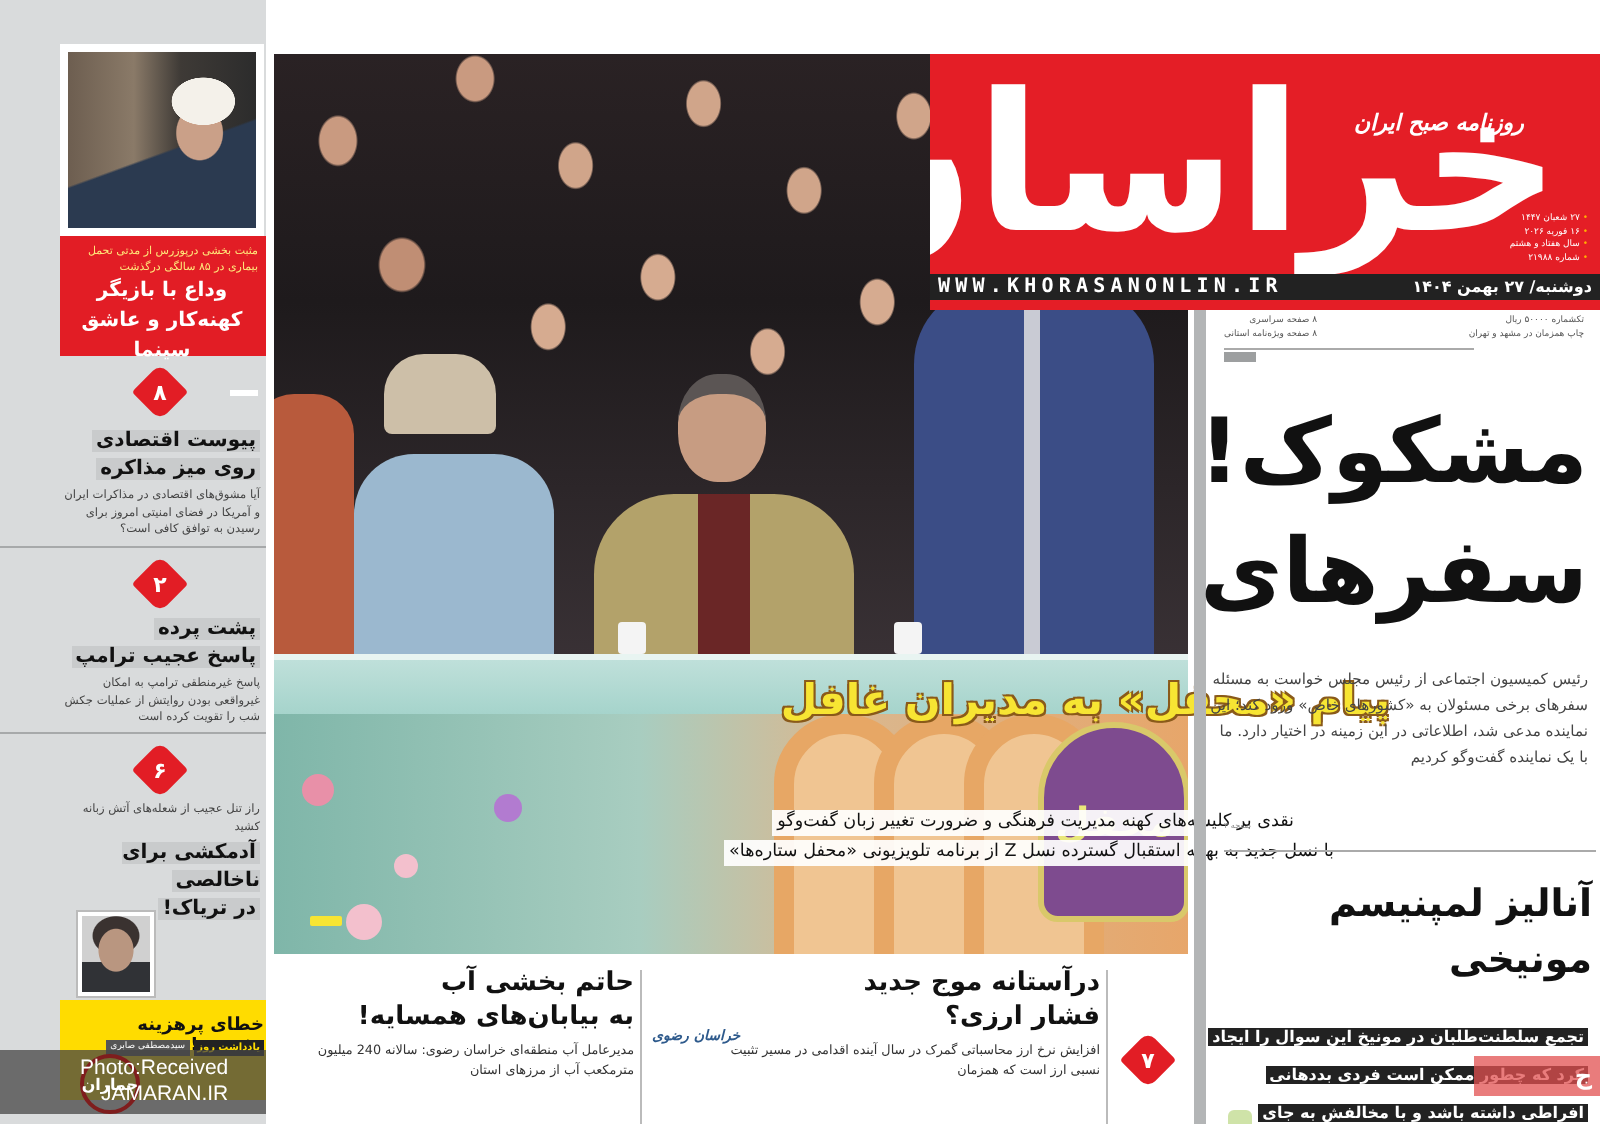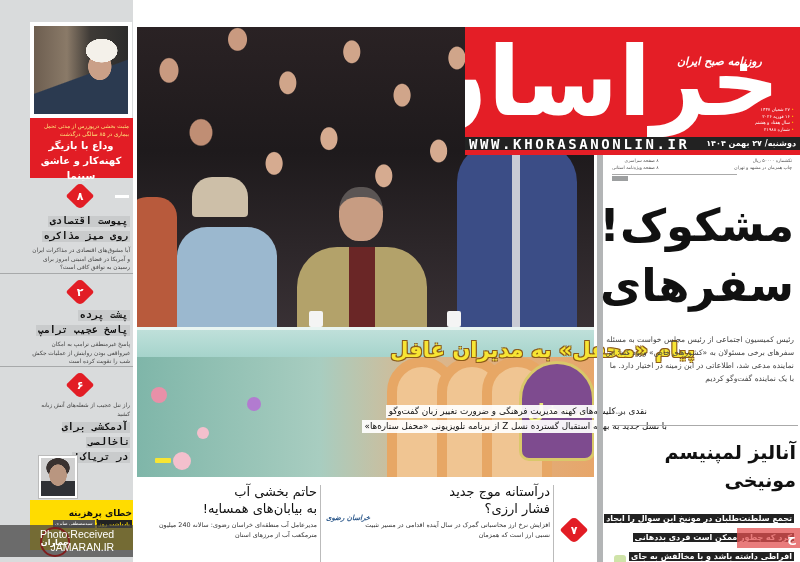--- a/index.html
+++ b/index.html
@@ -17,21 +17,21 @@
   .left-red-box { position: absolute; left: 30px; top: 118px; width: 103px; height: 60px; background: #e21d25; color: #fff; padding: 4px 4px 0 3px; }
   .left-red-box .kicker { font-size: 5.5px; color: #ffe87a; line-height: 8px; text-align: right; }
   .left-red-box .title { font-size: 10px; font-weight: bold; line-height: 15px; text-align: center; }
   .left-red-box .pg { display: inline-block; background: #fff; width: 14px; height: 3px; margin-top: 2px; }
 
   .badge { width: 20px; height: 20px; background: #e21d25; transform: rotate(45deg); border-radius: 5px 2px 5px 2px; margin: 0 auto; position: relative; }
   .badge span { position: absolute; inset: 0; display: flex; align-items: center; justify-content: center; transform: rotate(-45deg); color: #fff; font-size: 11px; font-weight: bold; direction: ltr; }
 
   .left-story { position: absolute; left: 30px; width: 103px; text-align: right; padding-right: 3px; }
   .left-story .hl { font-size: 10px; font-weight: bold; color: #111; line-height: 14px; }
-  .left-story .hl mark { background: #c9cbcc; color: #111; padding: 0 2px; font-family: Liberation Mono, monospace; }
+  .left-story .hl mark { background: #c9cbcc; color: #111; padding: 0 2px; }
   .left-story .sub { font-size: 5.8px; color: #444; line-height: 8.5px; margin-top: 2px; }
   .left-story .kick { font-size: 5.8px; color: #444; line-height: 8.5px; margin-bottom: 2px; }
   .left-sep { position: absolute; left: 0; width: 133px; height: 1px; background: #a7a9aa; }
 
   .yellow-box { position: absolute; left: 30px; top: 500px; width: 103px; height: 50px; background: #ffdc00; }
   .author-photo-wrap { position: absolute; left: 38px; top: 455px; width: 40px; height: 44px; background: #fff; padding: 2px; border: 1px solid #bbb; }
   .author-photo { width: 100%; height: 100%; background:
       radial-gradient(ellipse 9px 11px at 50% 45%, #b99680 0 95%, transparent 100%),
       radial-gradient(ellipse 12px 10px at 50% 26%, #3a3230 0 95%, transparent 100%),
       linear-gradient(180deg, #d0d0d0 0 60%, #303236 61% 100%); }
@@ -80,32 +80,32 @@
   .arch { position: absolute; top: 0; width: 70px; height: 130px; border: 10px solid #e7a765; border-radius: 40px 40px 0 0; background: #f0c592; }
   .arch-logo { position: absolute; left: 382px; top: 4px; width: 76px; height: 100px; background: #7e4b8f; border-radius: 38px 38px 10px 10px; border: 3px solid #d9c86a; color: #e9e77a; font-size: 20px; font-weight: bold; display: flex; align-items: center; justify-content: center; }
 
   .hero-headline { position: absolute; right: 105px; top: 338px; font-size: 21px; font-weight: bold; color: #f7e533; text-shadow: -1px -1px 0 #8a5a1a, 1px -1px 0 #8a5a1a, -1px 1px 0 #8a5a1a, 1px 1px 0 #8a5a1a; white-space: nowrap; }
   .hero-sub { position: absolute; right: 150px; font-size: 8.8px; color: #111; background: rgba(255,255,255,0.92); padding: 0 3px; white-space: nowrap; line-height: 13px; }
   .hero-pg { position: absolute; left: 20px; top: 430px; background: #f7e533; width: 16px; height: 5px; border-radius: 1px; }
 
   
   .bottom-sep-v { position: absolute; width: 1px; background: #bbb; }
   .bstory { position: absolute; text-align: right; }
-  .bstory .hl { font-size: 13px; font-weight: normal; color: #111; line-height: 17px; }
+  .bstory .hl { font-size: 13px; font-weight: bold; color: #111; line-height: 17px; }
   .bstory .body { font-size: 6.4px; color: #333; line-height: 10px; margin-top: 3px; }
   .tiny-logo { position: absolute; left: 326px; top: 514px; font-size: 7px; color: #2e5a8c; font-style: italic; font-weight: bold; }
 
   
   .masthead { position: absolute; left: 465px; top: 27px; width: 335px; height: 128px; background: #e41e26; overflow: hidden; }
   .mast-logo { position: absolute; right: 20px; top: 0; font-size: 96px; font-weight: bold; color: #fff; line-height: 110px; white-space: nowrap; letter-spacing: -6px; }
   .mast-tagline { position: absolute; left: 212px; top: 28px; font-size: 11px; color: #fff; font-style: italic; font-weight: bold; }
   .mast-meta { position: absolute; right: 6px; top: 80px; font-size: 4.5px; color: #fff; line-height: 6.5px; text-align: right; }
   .mast-meta .dot { color: #ffb000; }
   .mast-strip { position: absolute; left: 0; top: 110px; width: 335px; height: 13px; background: #222; display: flex; align-items: center; justify-content: space-between; padding: 0 4px; direction: ltr; }
-  .mast-url { color: #fff; font-family: "DejaVu Sans Mono", monospace; font-size: 14px; font-weight: bold; letter-spacing: 2.6px; }
+  .mast-url { color: #fff; font-family: "DejaVu Sans Mono", monospace; font-size: 10px; font-weight: bold; letter-spacing: 2.6px; }
   .mast-date { color: #fff; font-size: 8px; font-weight: bold; direction: rtl; }
 
   .right-border { position: absolute; left: 597px; top: 155px; width: 6px; height: 407px; background: #b3b5b6; }
   .edition-info { position: absolute; left: 612px; top: 158px; width: 180px; display: flex; justify-content: space-between; font-size: 4.5px; color: #555; line-height: 6.5px; }
   .edition-rule { position: absolute; left: 612px; top: 174px; width: 125px; height: 1px; background: #aaa; }
   .edition-tag { position: absolute; left: 612px; top: 176px; width: 16px; height: 5px; background: #9d9fa0; }
 
   .main-headline { position: absolute; right: 6px; top: 196px; width: 190px; font-size: 45px; font-weight: bold; color: #111; line-height: 60px; text-align: right; }
   .main-body { position: absolute; right: 6px; top: 333px; width: 190px; font-size: 7.6px; color: #444; line-height: 13px; text-align: right; }
   .main-pg { position: absolute; left: 612px; top: 410px; font-size: 4px; color: #888; }

